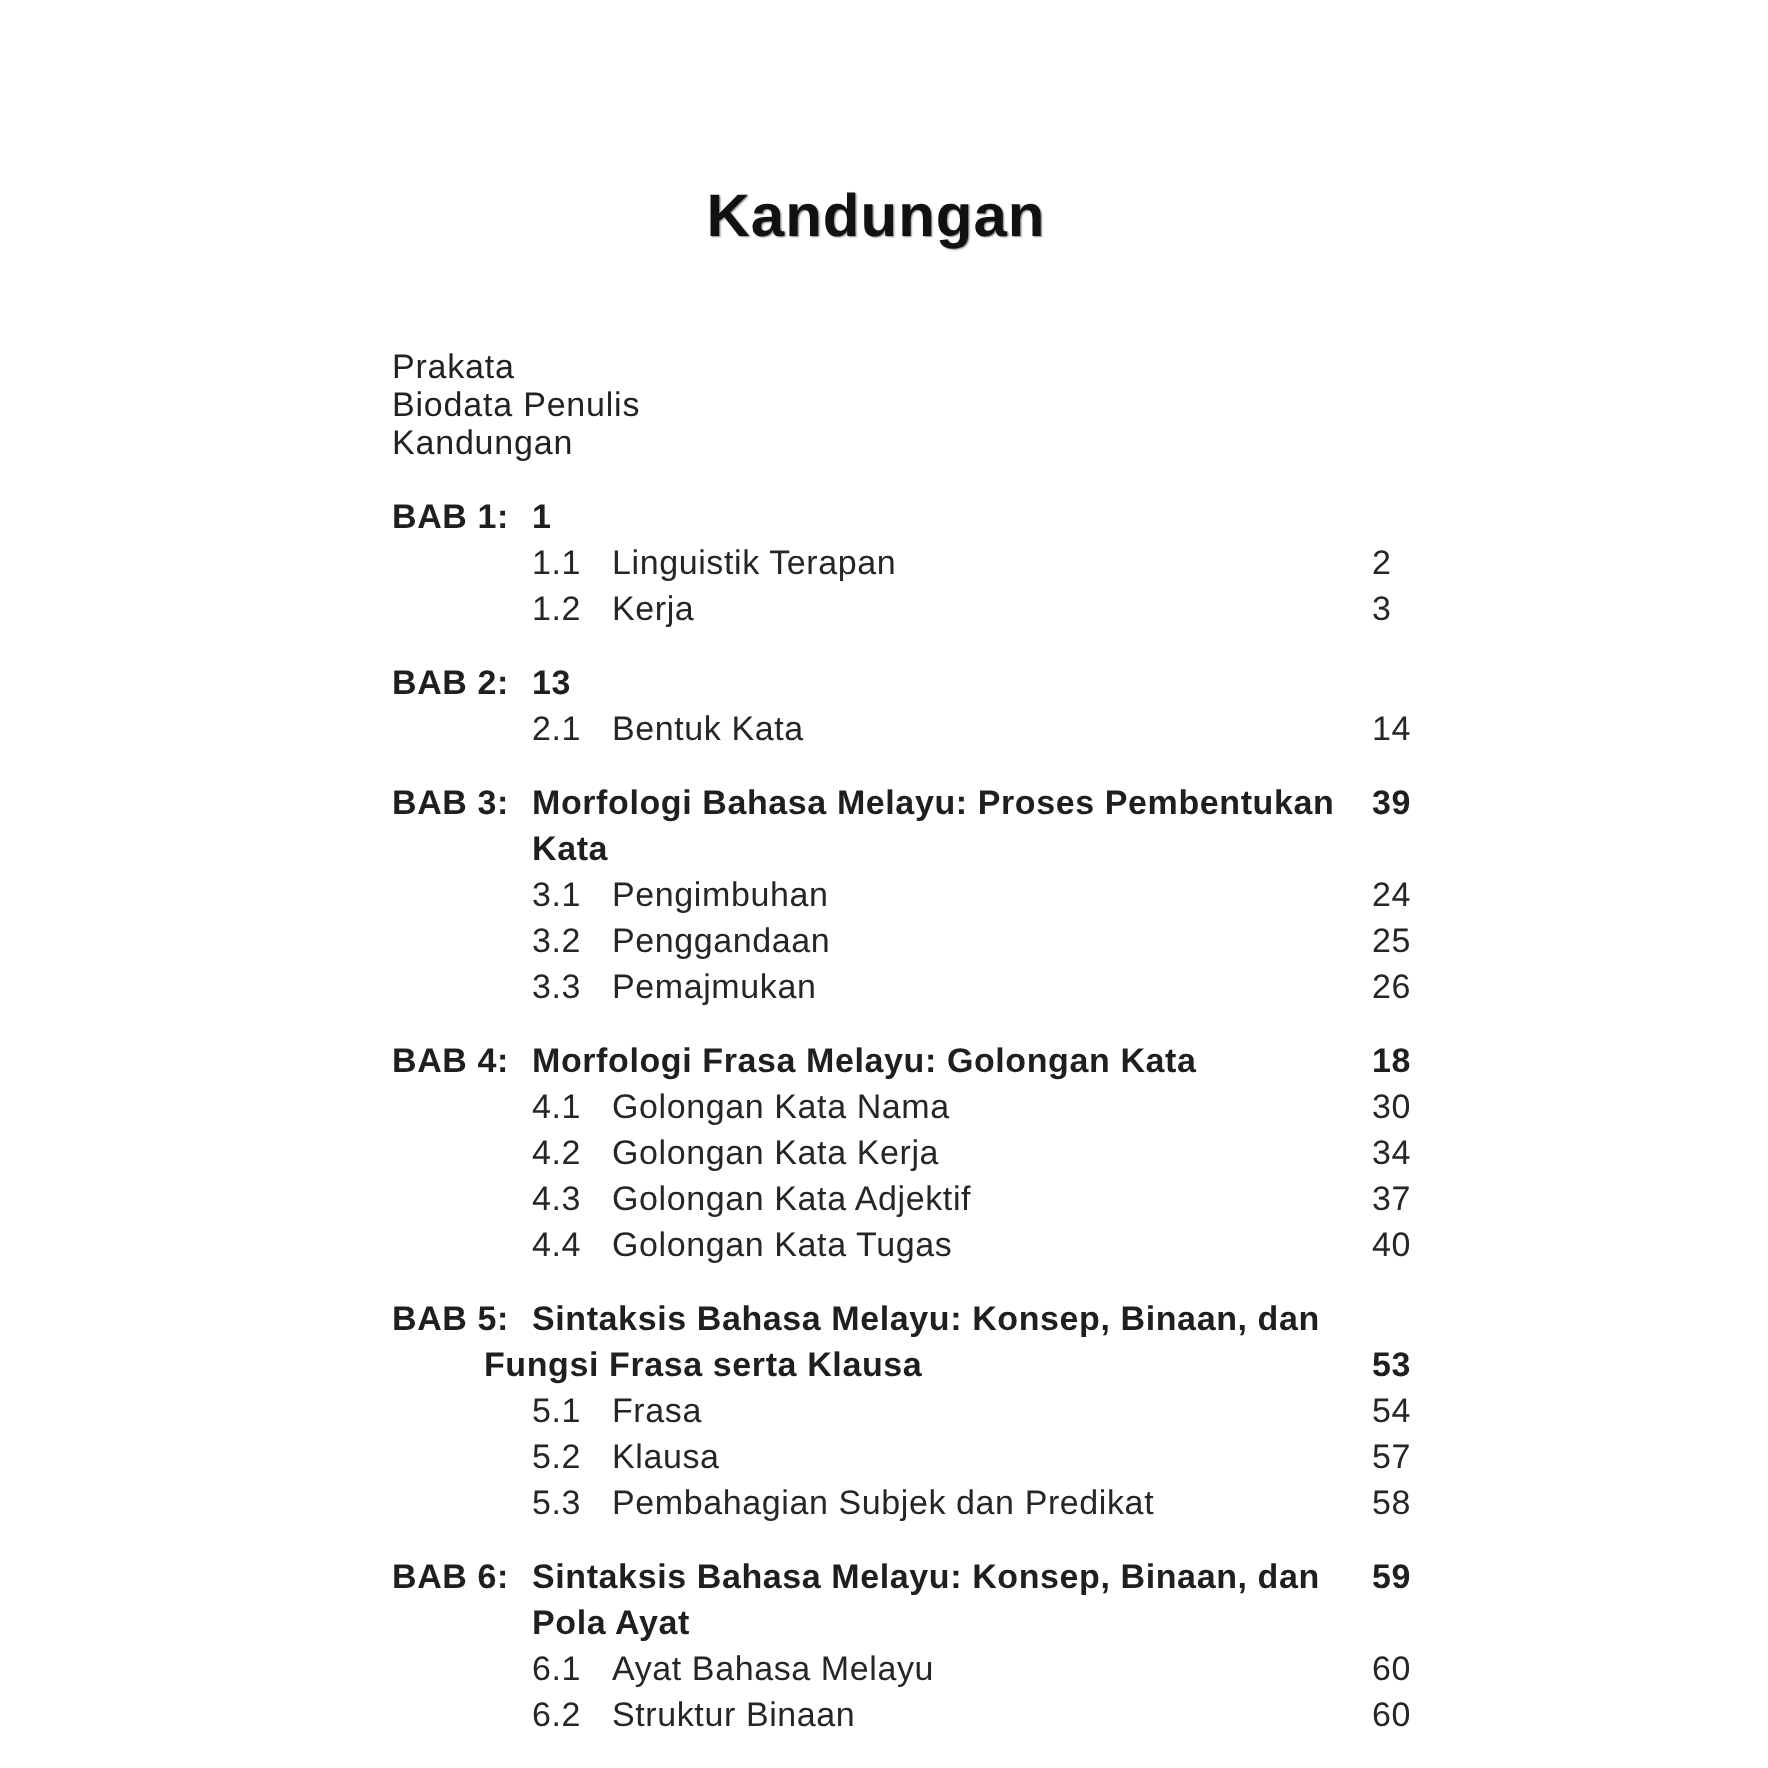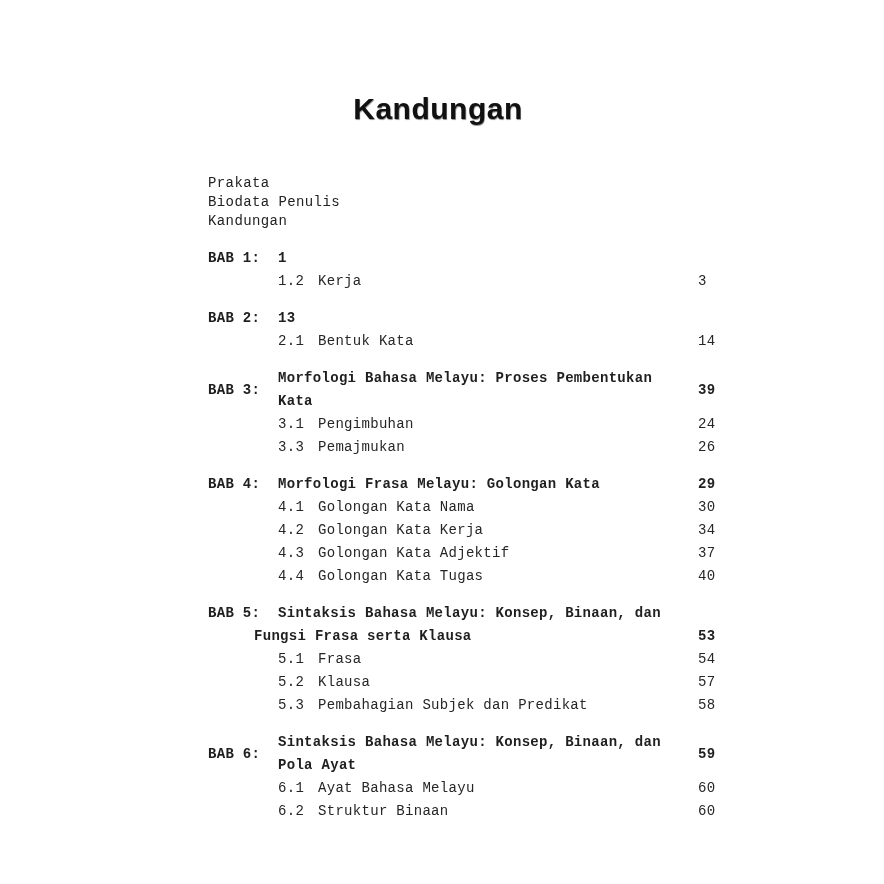--- a/index.html
+++ b/index.html
@@ -28,41 +28,41 @@
     letter-spacing: 0.5px;
     color: #111111;
     margin: 0;
     padding-top: 92px;
     text-shadow: 0.6px 0.6px 0.8px rgba(0,0,0,0.45);
   }
   .toc {
     margin: 0;
     padding: 0;
     position: absolute;
-    left: 208px;
+    left: 196px;
     top: 174px;
     width: 530px;
-    font-family: Liberation Mono, monospace;
-    font-size: 14px;
+    font-family: Liberation Sans, sans-serif;
+    font-size: 17px;
     color: #1f1f1f;
   }
   .front-list {
     margin-bottom: 16px;
   }
   .front-item {
     line-height: 19px;
     letter-spacing: 0.4px;
     color: #222;
   }
   .chapter-block {
     margin-bottom: 14px;
   }
   .row {
     display: flex;
-    align-items: center;
+    align-items: flex-start;
     line-height: 23px;
   }
   .row.chapter {
     font-weight: bold;
     letter-spacing: 0.3px;
   }
   .chap-label {
     width: 70px;
     flex: 0 0 70px;
   }
@@ -109,20 +109,25 @@
         <div class="front-item">Biodata Penulis</div>
         <div class="front-item">Kandungan</div>
       </div>
     <div class="chapter-list">
         <div class="chapter-block">
           <div class="row chapter">
             <span class="chap-label">BAB 1:</span>
             <span class="page-num">1</span>
           </div>
           <div class="row section">
+            <span class="sec-num">1.1</span>
+            <span class="sec-title">Linguistik Terapan</span>
+            <span class="page-num">2</span>
+          </div>
+          <div class="row section">
             <span class="sec-num">1.2</span>
             <span class="sec-title">Kerja</span>
             <span class="page-num">3</span>
           </div>
         </div>
         <div class="chapter-block">
           <div class="row chapter">
             <span class="chap-label">BAB 2:</span>
             <span class="page-num">13</span>
           </div>
@@ -137,30 +142,35 @@
             <span class="chap-label">BAB 3:</span>
             <span class="chap-title">Morfologi Bahasa Melayu: Proses Pembentukan Kata</span>
             <span class="page-num">39</span>
           </div>
           <div class="row section">
             <span class="sec-num">3.1</span>
             <span class="sec-title">Pengimbuhan</span>
             <span class="page-num">24</span>
           </div>
           <div class="row section">
+            <span class="sec-num">3.2</span>
+            <span class="sec-title">Penggandaan</span>
+            <span class="page-num">25</span>
+          </div>
+          <div class="row section">
             <span class="sec-num">3.3</span>
             <span class="sec-title">Pemajmukan</span>
             <span class="page-num">26</span>
           </div>
         </div>
         <div class="chapter-block">
           <div class="row chapter">
             <span class="chap-label">BAB 4:</span>
             <span class="chap-title">Morfologi Frasa Melayu: Golongan Kata</span>
-            <span class="page-num">29</span>
+            <span class="page-num">18</span>
           </div>
           <div class="row section">
             <span class="sec-num">4.1</span>
             <span class="sec-title">Golongan Kata Nama</span>
             <span class="page-num">30</span>
           </div>
           <div class="row section">
             <span class="sec-num">4.2</span>
             <span class="sec-title">Golongan Kata Kerja</span>
             <span class="page-num">34</span>

